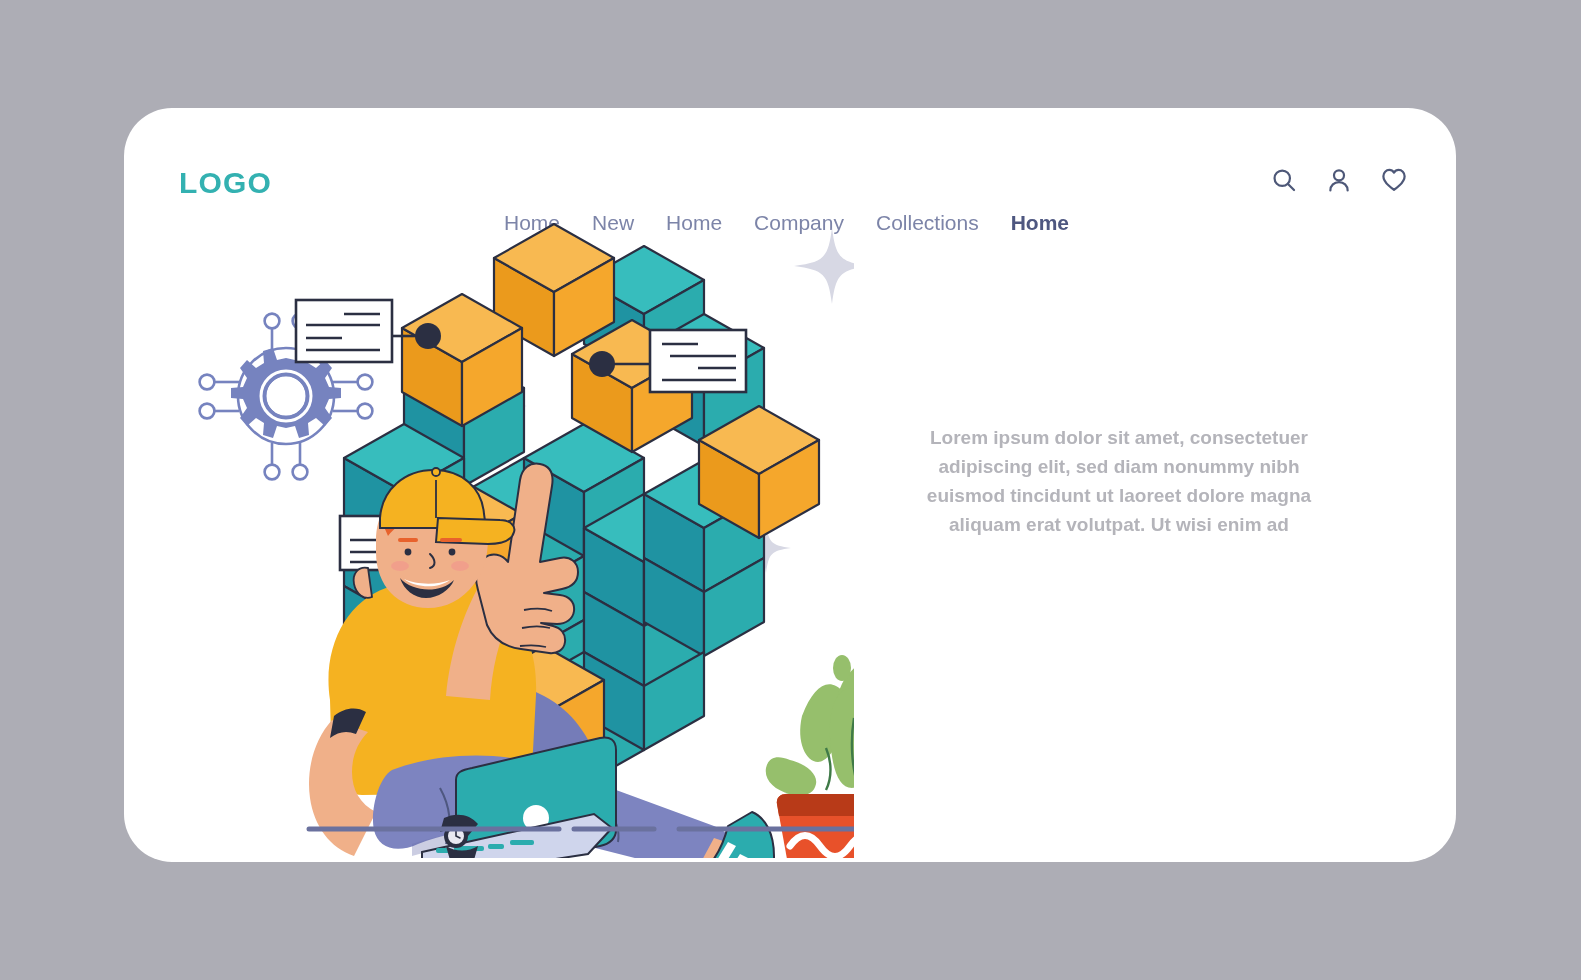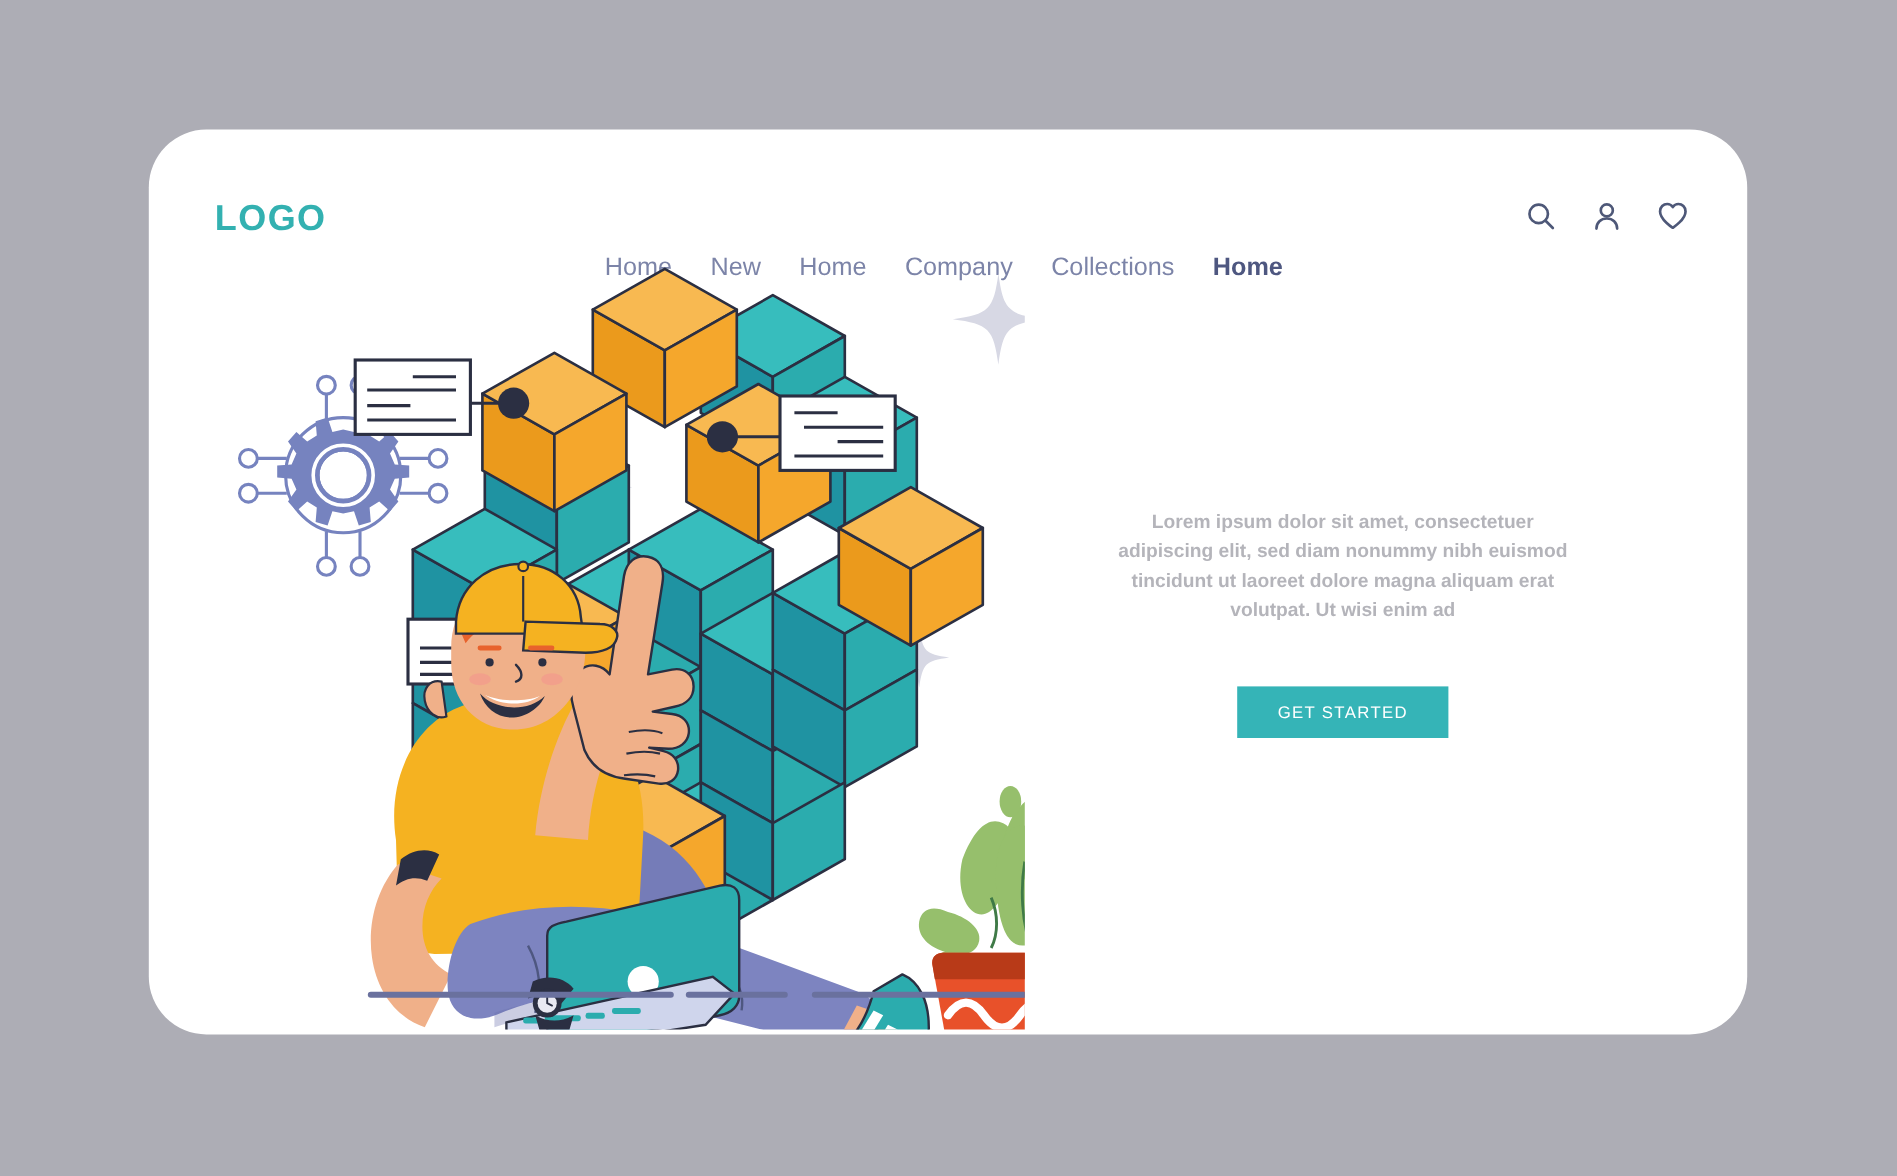--- a/index.html
+++ b/index.html
@@ -105,23 +105,23 @@
   .hero-title {
     font-size: 62px;
     font-weight: bold;
     letter-spacing: -0.5px;
     color: #7683bf;
     font-family: "Liberation Sans", sans-serif;
     line-height: 1;
   }
 
   .hero-sub {
-    margin: 26px auto 16px;
+    margin: 26px auto 0;
     width: 400px;
-    font-size: 16px;
+    font-size: 19px;
     font-weight: bold;
     line-height: 1.52;
     color: #b4b4ba;
     font-family: "Liberation Sans", sans-serif;
     text-align: center;
   }
 
   .cta-button {
     display: inline-block;
     margin-top: 35px;
@@ -177,21 +177,20 @@
           <path d="M4.6 21c0-4.3 3.3-7.2 7.4-7.2s7.4 2.9 7.4 7.2"></path>
         </svg>
         <svg class="icon-btn" viewBox="0 0 24 24" fill="none" stroke="currentColor" stroke-width="1.9" stroke-linejoin="round">
           <path d="M12 20.4S2.9 14.6 2.9 8.7C2.9 5.6 5.3 3.4 8 3.4c1.8 0 3.2 1 4 2.2.8-1.2 2.2-2.2 4-2.2 2.7 0 5.1 2.2 5.1 5.3 0 5.9-9.1 11.7-9.1 11.7z"></path>
         </svg>
       </div>
     </header>
 
     <section class="hero-copy">
       <p class="hero-sub">Lorem ipsum dolor sit amet, consectetuer adipiscing elit, sed diam nonummy nibh euismod tincidunt ut laoreet dolore magna aliquam erat volutpat. Ut wisi enim ad</p>
-      <button class="cta-button">GET STARTED</button>
     </section>
 
     <div class="illustration">
       <svg width="700" height="640" viewBox="0 0 700 640" xmlns="http://www.w3.org/2000/svg">
 
         <g stroke="#7683bf" stroke-width="2.6" fill="none">
           <circle cx="132" cy="178" r="48"></circle>
 
           <line x1="118" y1="131" x2="118" y2="110"></line>
           <line x1="146" y1="131" x2="146" y2="110"></line>

